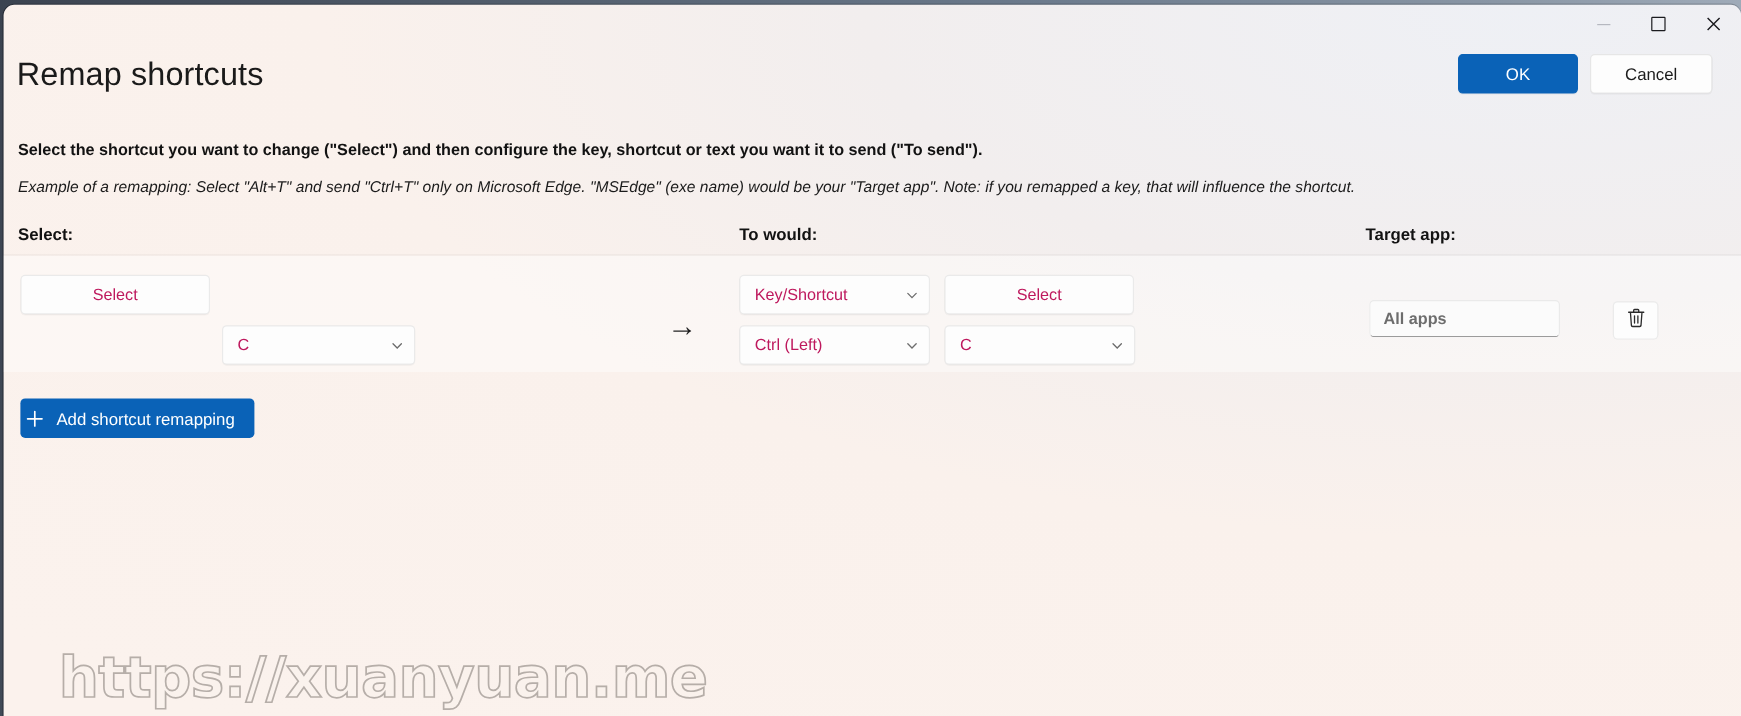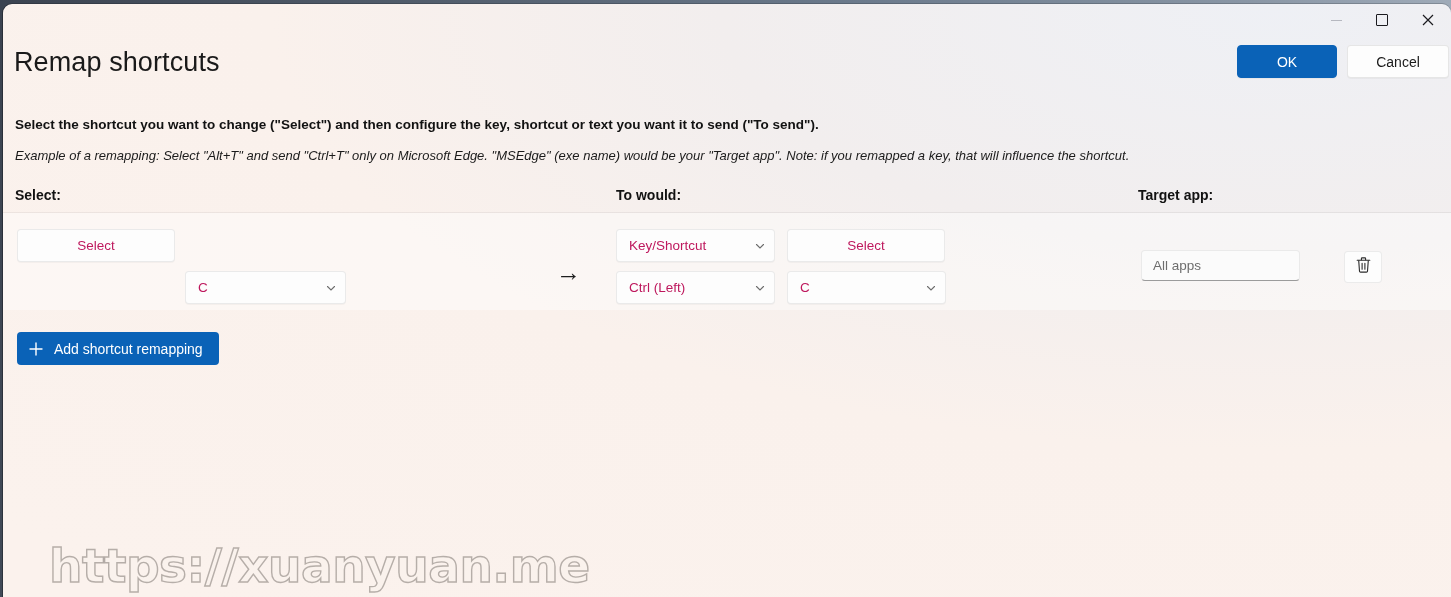--- a/index.html
+++ b/index.html
@@ -76,21 +76,21 @@
     left: 11px;
     top: 43px;
     font-size: 27px;
     font-weight: 400;
     color: #1a1a1a;
     letter-spacing: 0.1px;
   }
 
   .action-buttons {
     position: absolute;
-    right: 2px;
+    right: 24px;
     top: 41px;
     display: flex;
     gap: 10px;
   }
   .btn {
     font-family: "Liberation Sans", sans-serif;
     font-size: 14px;
     height: 33px;
     border-radius: 4px;
     border: 1px solid rgba(0,0,0,0.09);
@@ -220,20 +220,21 @@
     background: #fbfbfb;
     border: 1px solid rgba(0,0,0,0.07);
     border-bottom: 1.6px solid rgba(0,0,0,0.38);
     border-radius: 4px;
     display: flex;
     align-items: center;
     padding-left: 11px;
     font-size: 13.5px;
     color: #6d6d6d;
     cursor: text;
+    font-weight: bold;
   }
   .delete-btn {
     position: absolute;
     left: 1341px;
     top: 38px;
     width: 38px;
     height: 32px;
     box-sizing: border-box;
     border-radius: 4px;
     border: 1px solid rgba(0,0,0,0.07);
@@ -243,21 +244,21 @@
     justify-content: center;
     cursor: default;
   }
 
   
   .add-btn {
     position: absolute;
     left: 14px;
     top: 328px;
     height: 33px;
-    padding: 0 16px 0 11px;
+    padding: 0 16px 0 4px;
     display: flex;
     align-items: center;
     gap: 10px;
     background: #0a62b7;
     color: #fff;
     border: none;
     border-radius: 4px;
     font-size: 14px;
     font-family: "Liberation Sans", sans-serif;
     cursor: default;

